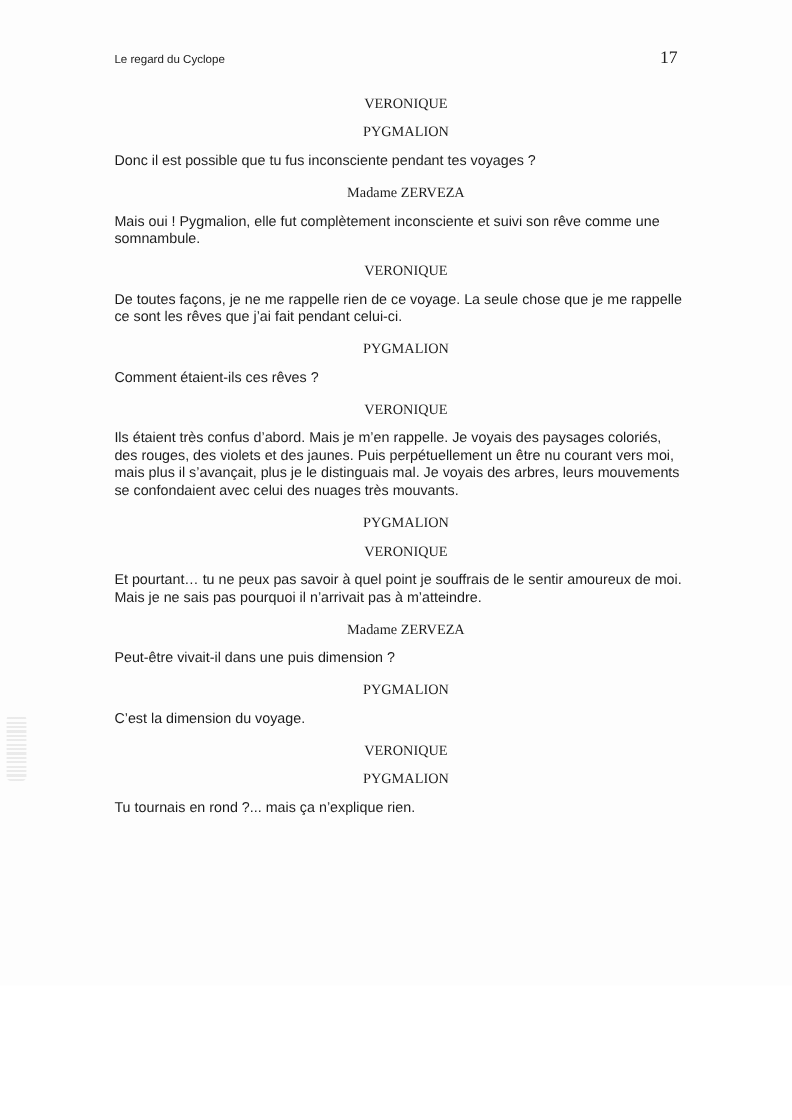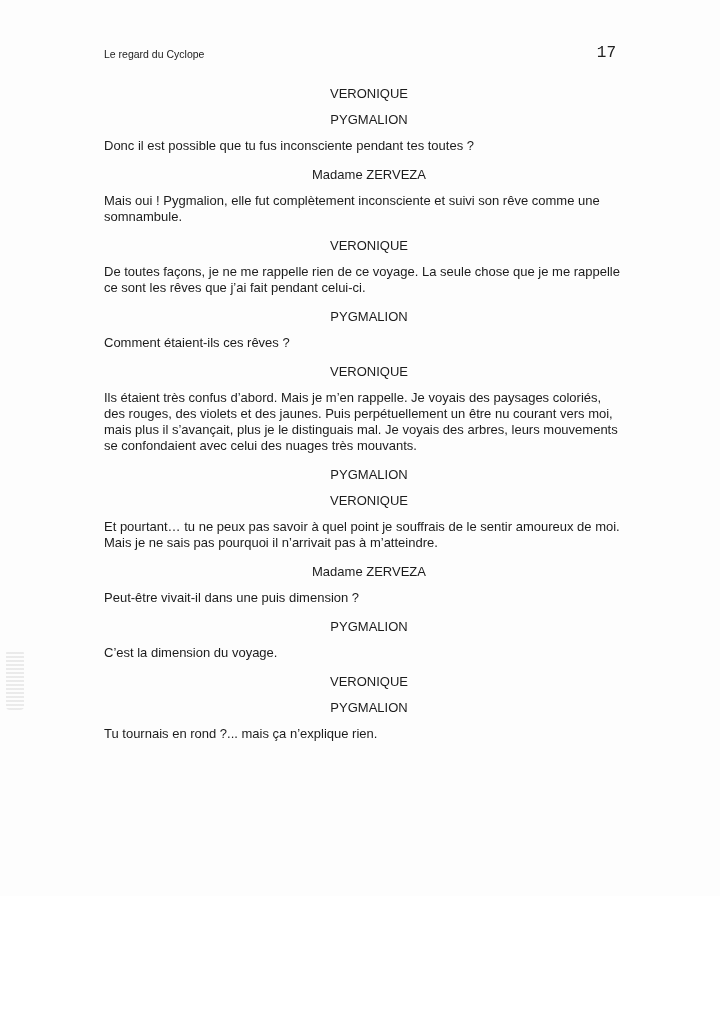--- a/index.html
+++ b/index.html
@@ -26,37 +26,38 @@
       position: absolute;
       left: 104px;
       top: 48px;
       font-size: 10.5px;
       color: #222;
     }
     .page-number {
       position: absolute;
       right: 104px;
       top: 44px;
-      font-family: Liberation Mono, monospace;
+      font-family: Liberation Serif, serif;
       font-size: 16px;
       color: #222;
     }
     .script {
       position: absolute;
       left: 104px;
       top: 86px;
       width: 520px;
     }
     .speaker {
       text-align: center;
       font-size: 13px;
       line-height: 16px;
       margin: 0 0 10px 0;
       padding-left: 10px;
       color: #1c1c1c;
+      font-family: Liberation Serif, serif;
     }
     .line {
       font-size: 13px;
       line-height: 16px;
       margin: 0 0 13px 0;
       color: #1c1c1c;
     }
     .scan-smudge {
       position: absolute;
       left: 6px;
@@ -77,21 +78,21 @@
 <body>
 
 <div class="page">
   <div class="running-title">Le regard du Cyclope</div>
   <div class="page-number">17</div>
 
   <div class="script">
     <div class="speaker">VERONIQUE</div>
 
     <div class="speaker">PYGMALION</div>
-    <div class="line">Donc il est possible que tu fus inconsciente pendant tes toutes ?</div>
+    <div class="line">Donc il est possible que tu fus inconsciente pendant tes voyages ?</div>
 
     <div class="speaker">Madame ZERVEZA</div>
     <div class="line">Mais oui ! Pygmalion, elle fut complètement inconsciente et suivi son rêve comme une somnambule.</div>
 
     <div class="speaker">VERONIQUE</div>
     <div class="line">De toutes façons, je ne me rappelle rien de ce voyage. La seule chose que je me rappelle ce sont les rêves que j’ai fait pendant celui-ci.</div>
 
     <div class="speaker">PYGMALION</div>
     <div class="line">Comment étaient-ils ces rêves ?</div>
 

